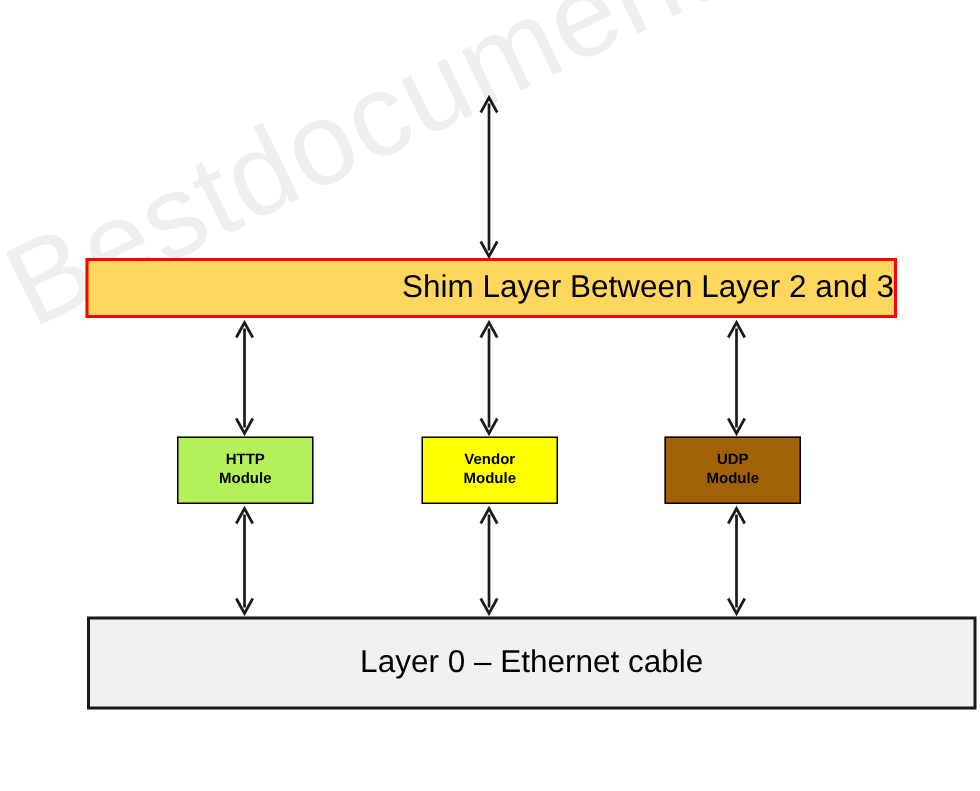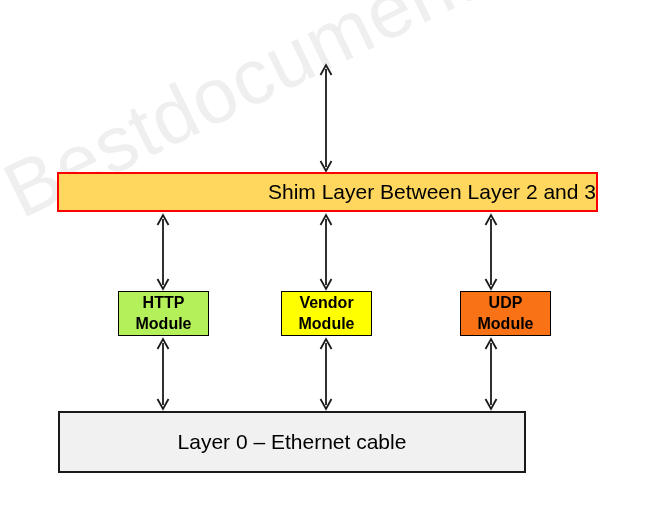--- a/index.html
+++ b/index.html
@@ -68,46 +68,46 @@
     justify-content: flex-end;
   }
   #shim-layer .label {
     font-size: 21px;
     color: #000000;
   }
   
   #phys-layer {
     left: 58px;
     top: 411px;
-    width: 468px;
+    width: 593px;
     height: 62px;
     background: #f1f1f1;
     border: 2px solid #1a1a1a;
   }
   #phys-layer .label {
     font-size: 21px;
     color: #000000;
   }
   
   .module {
     width: 91px;
     height: 45px;
     top: 291px;
     border: 1.5px solid #000000;
     flex-direction: column;
     line-height: 1.28;
   }
   .module .label {
-    font-size: 16px;
+    font-size: 10px;
     font-weight: bold;
     color: #000000;
   }
   #module-http { left: 118px; background: #b4f05a; }
   #module-vendor { left: 281px; background: #ffff00; }
-  #module-udp  { left: 460px; background: #f97316; }
+  #module-udp  { left: 443px; background: #a16207; }
 
   
   .arrow {
     position: absolute;
     z-index: 2;
   }
   .arrow svg { display: block; overflow: visible; }
 </style>
 </head>
 <body>

